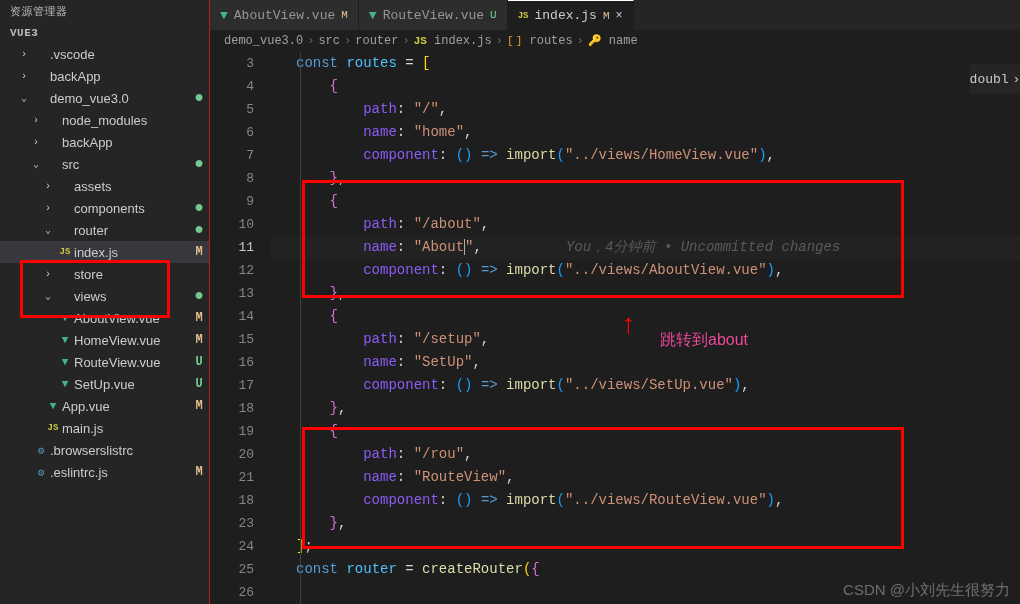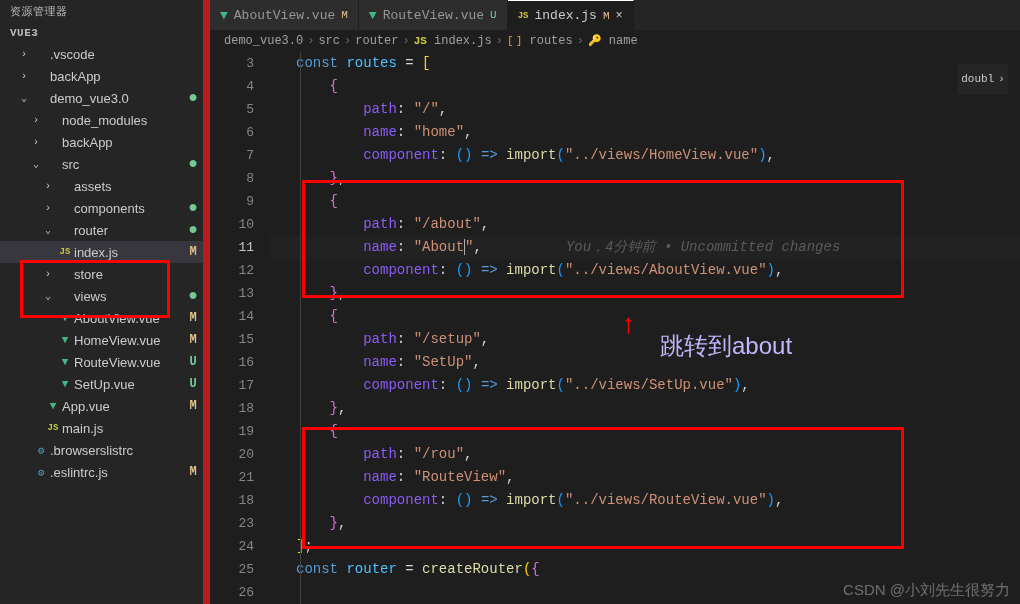--- a/index.html
+++ b/index.html
@@ -1,18 +1,18 @@
 <!DOCTYPE html>
 <html><head>
   <meta charset="utf-8">
   <style>
     * { margin: 0; padding: 0; box-sizing: border-box; font-family: Consolas, 'Courier New', monospace; }
     body { width: 1020px; height: 604px; background: #1e1e1e; color: #cccccc; display: flex; overflow: hidden; font-size: 13px; position: relative; }
     
-    .sidebar { width: 210px; background: #252526; display: flex; flex-direction: column; border-right: 7px solid #b91c1c; }
+    .sidebar { width: 210px; background: #252526; display: flex; flex-direction: column; border-right: 1px solid #b91c1c; }
     .sidebar-header { padding: 4px 10px; font-size: 11px; color: #bbbbbb; letter-spacing: 0.5px; }
     .tree { flex: 1; }
     .tree-item { display: flex; align-items: center; padding: 2px 0; cursor: pointer; min-height: 22px; }
     .tree-item.active { background: #37373d; }
     .tree-chevron { width: 16px; display: flex; align-items: center; justify-content: center; font-size: 10px; color: #cccccc; }
     .tree-icon { width: 18px; display: flex; align-items: center; justify-content: center; font-size: 11px; }
     .tree-label { flex: 1; color: #cccccc; font-size: 13px; font-family: 'Segoe UI', sans-serif; }
     .tree-badge { width: 20px; text-align: center; font-size: 12px; font-weight: bold; }
     .badge-m { color: #e2c08d; }
     .badge-u { color: #73c991; }
@@ -52,29 +52,29 @@
     .tk-bracket-y { color: #ffd700; }
     .tk-bracket-p { color: #da70d6; }
     .tk-bracket-b { color: #179fff; }
     .tk-blame { color: #5a5a5a; font-style: italic; }
     
     .red-box { position: absolute; border: 3px solid #ff0000; pointer-events: none; }
     .box1 { left: 20px; top: 260px; width: 150px; height: 58px; }
     .box2 { left: 302px; top: 180px; width: 602px; height: 118px; }
     .box3 { left: 302px; top: 427px; width: 602px; height: 122px; }
     
-    .annotation { position: absolute; color: #c4b5fd; font-size: 24px; font-family: 'Microsoft YaHei', sans-serif; }
+    .annotation { position: absolute; color: #ec4899; font-size: 16px; font-family: 'Microsoft YaHei', sans-serif; }
     .arrow { position: absolute; color: #ff0000; font-size: 28px; }
     
     .watermark { position: absolute; bottom: 4px; right: 10px; color: rgba(255,255,255,0.35); font-size: 15px; font-family: 'Microsoft YaHei', sans-serif; }
     
     .indent-guide { position: absolute; left: 30px; top: 0; bottom: 0; width: 1px; background: #404040; }
     .cursor { border-left: 1px solid #aeafad; }
     
-    .minimap { position: absolute; right: 12px; top: 64px; width: 50px; height: 30px; background: #252526; display: flex; align-items: center; justify-content: center; gap: 4px; font-size: 11px; color: #ccc; font-family: 'Segoe UI', sans-serif; }
+    .minimap { position: absolute; right: 0; top: 64px; width: 50px; height: 30px; background: #252526; display: flex; align-items: center; justify-content: center; gap: 4px; font-size: 13px; color: #ccc; font-family: 'Segoe UI', sans-serif; }
   </style>
 </head>
 <body>
 
 <div class="sidebar">
   <div class="sidebar-header">资源管理器</div>
   <div class="sidebar-header" style="font-weight:bold">VUE3</div>
   <div class="tree" id="tree">
       <div class="tree-item indent-1">
         <span class="tree-chevron">›</span>

